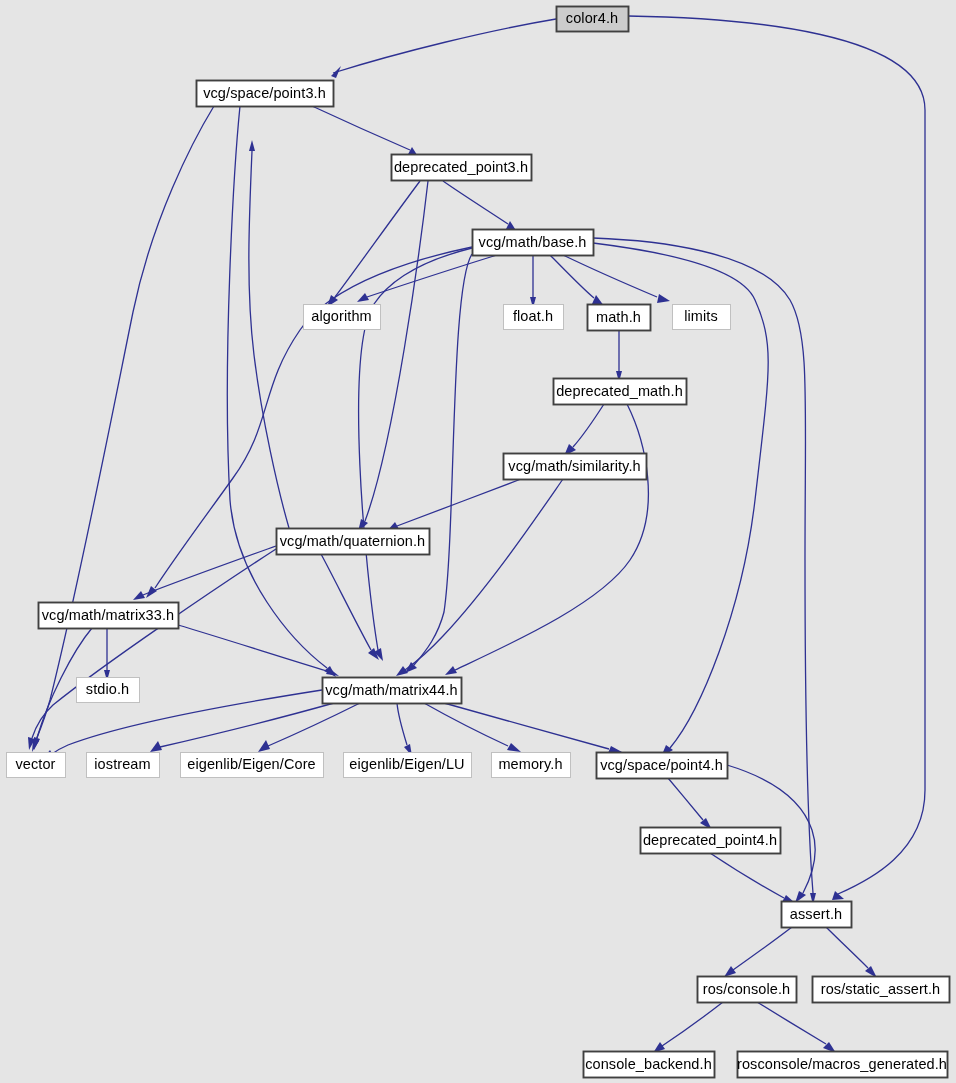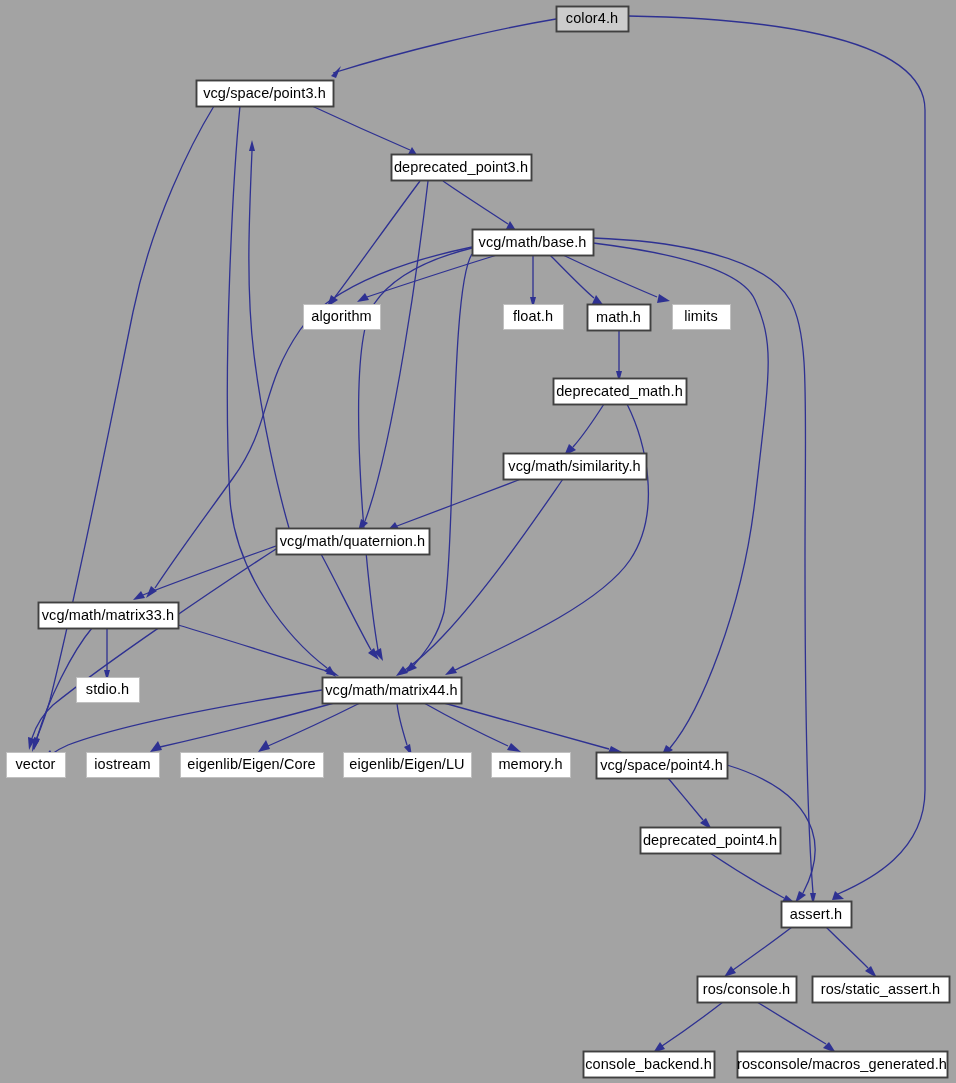--- a/index.html
+++ b/index.html
@@ -4,21 +4,21 @@
 <style>
   html, body {
     margin: 0;
     padding: 0;
     background: #ffffff;
   }
   #graph-root {
     position: relative;
     width: 956px;
     height: 1083px;
-    background: #a3a3a3;
+    background: #e5e5e5;
     font-family: "Liberation Sans", sans-serif;
     overflow: hidden;
   }
   svg.graph-canvas {
     position: absolute;
     left: 0;
     top: 0;
     width: 956px;
     height: 1083px;
     display: block;

